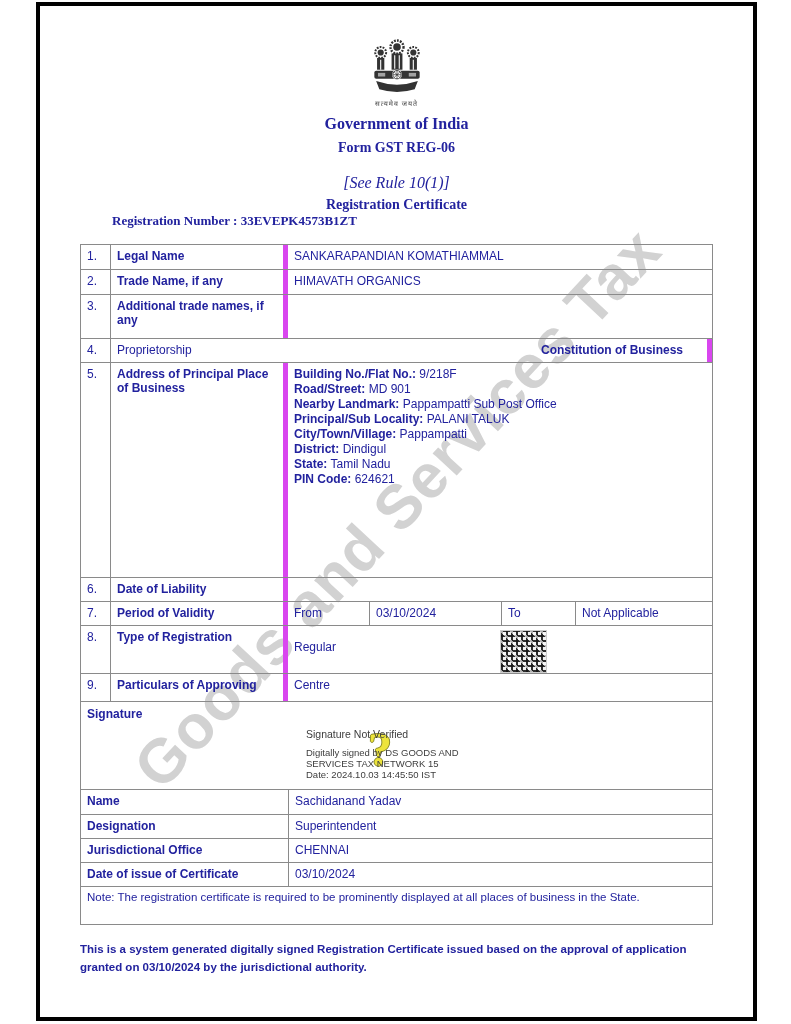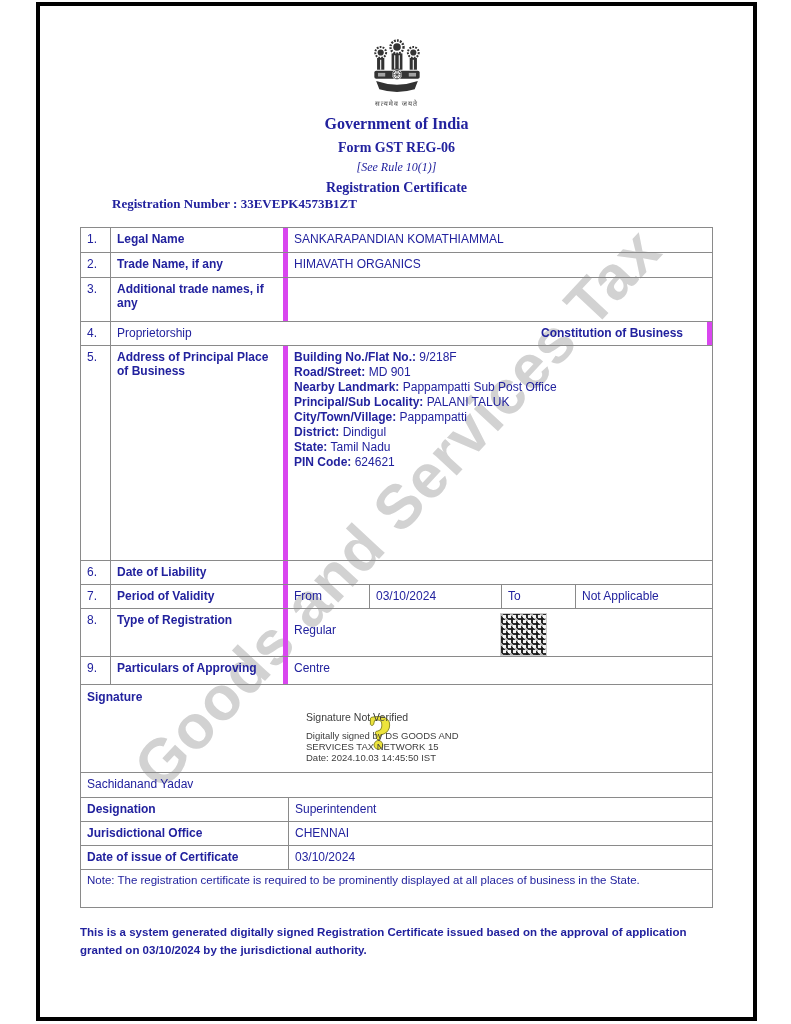--- a/index.html
+++ b/index.html
@@ -24,21 +24,21 @@
   }
 
   .content { position: relative; z-index: 1; }
 
   
   .hdr { text-align: center; padding-top: 30px; }
   .emblem-svg { display: block; margin: 0 auto; }
   .motto { display: block; font-size: 7px; color: #3a3a3a; letter-spacing: 1px; margin-top: 1px; }
   .gov-title  { font-family: "Liberation Serif", serif; font-weight: bold; font-size: 16px; margin-top: 7px; }
   .form-title { font-family: "Liberation Serif", serif; font-weight: bold; font-size: 14px; margin-top: 7px; }
-  .rule-title { font-family: "Liberation Serif", serif; font-style: italic; font-size: 12px; margin-top: 4px; }
+  .rule-title { font-family: "Liberation Serif", serif; font-style: italic; font-size: 16px; margin-top: 18px; }
   .cert-title { font-family: "Liberation Serif", serif; font-weight: bold; font-size: 14px; margin-top: 5px; }
   .regno { text-align: left; margin: 0 0 0 72px; font-family: "Liberation Serif", serif; font-weight: bold; font-size: 13px; }
 
   
   .tbl { margin: 15px 0 0 40px; width: 633px; border: 1px solid #8a8a8a; font-size: 12px; background: transparent; }
   .trow { display: flex; border-bottom: 1px solid #8a8a8a; align-items: stretch; }
   .trow:last-child { border-bottom: none; }
   .c { padding: 4px 6px; line-height: 1.2; }
   .c-num   { width: 30px;  border-right: 1px solid #8a8a8a; flex: none; }
   .c-label { width: 177px; border-right: 5px solid #d946ef; flex: none; font-weight: bold; }
@@ -217,20 +217,21 @@
         <div class="sig-block">
           <div class="qmark">?</div>
           <div class="line sig-nv">Signature Not Verified</div>
           <div class="line">Digitally signed by DS GOODS AND</div>
           <div class="line">SERVICES TAX NETWORK 15</div>
           <div class="line">Date: 2024.10.03 14:45:50 IST</div>
         </div>
       </div>
 
       <div class="trow h25">
+        <div class="c c-wlabel">Name</div>
         <div class="c c-value">Sachidanand Yadav</div>
       </div>
       <div class="trow h24">
         <div class="c c-wlabel">Designation</div>
         <div class="c c-value">Superintendent</div>
       </div>
       <div class="trow h24">
         <div class="c c-wlabel">Jurisdictional Office</div>
         <div class="c c-value">CHENNAI</div>
       </div>

